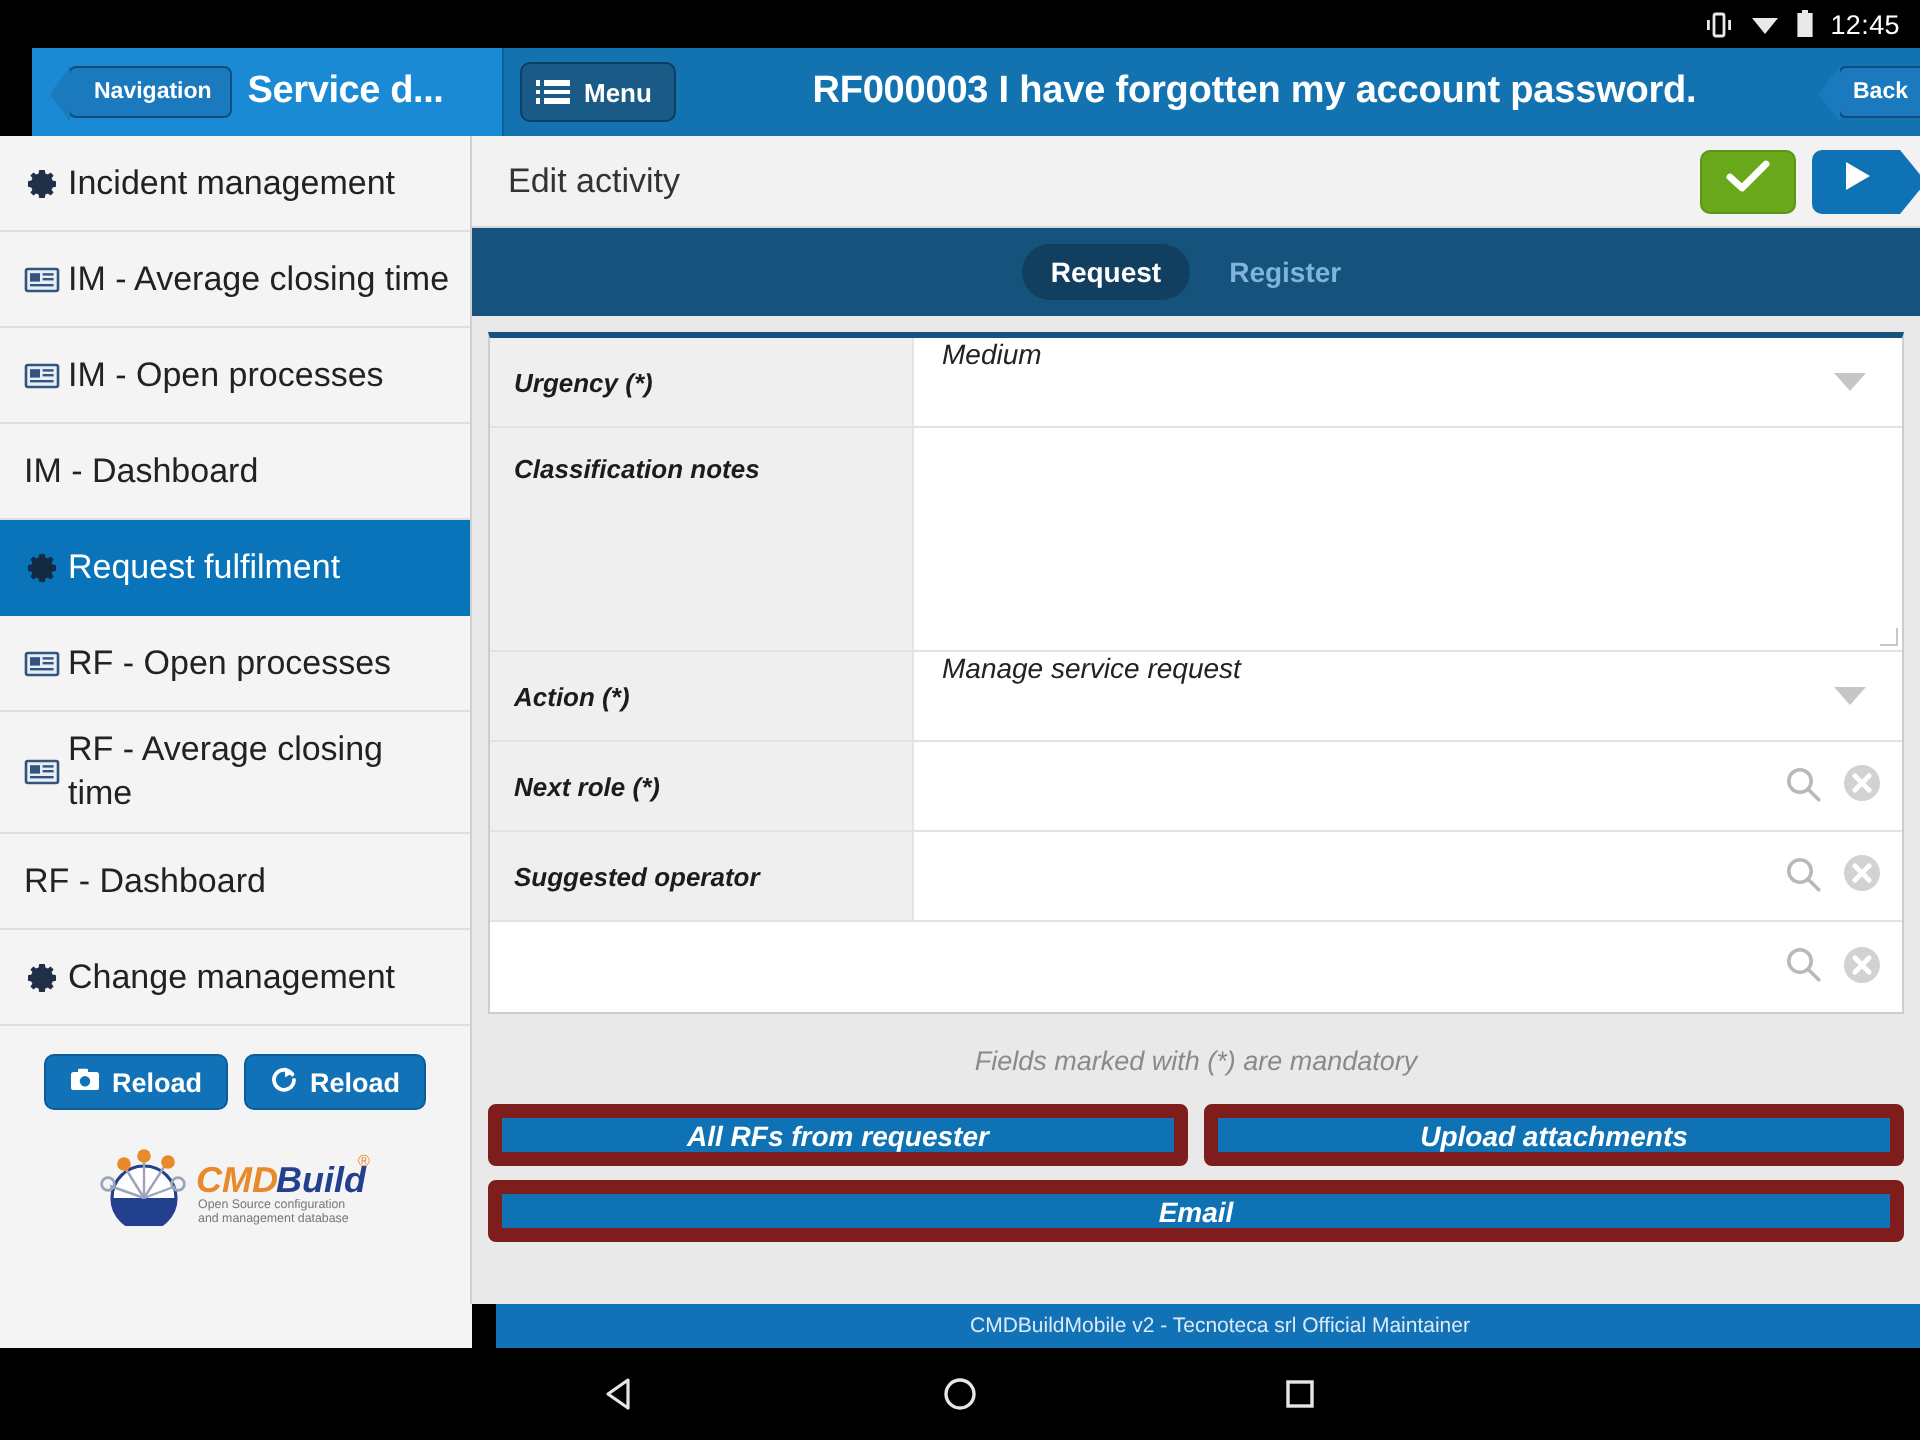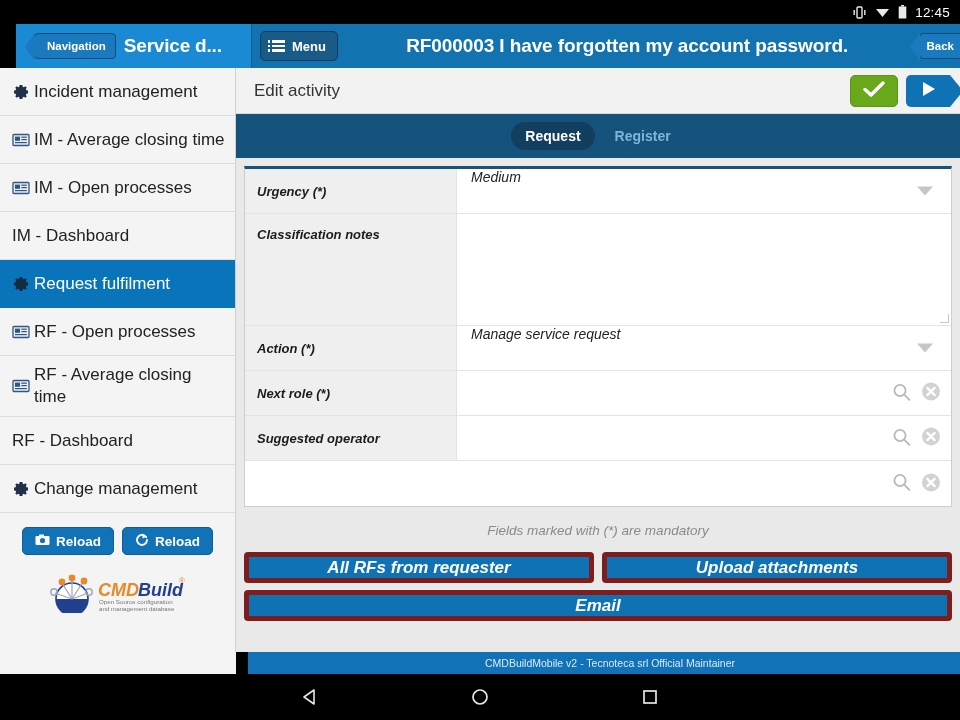--- a/index.html
+++ b/index.html
@@ -194,22 +194,22 @@
     position: absolute; right: 2px; bottom: 2px; width: 9px; height: 9px;
     border-right: 1px solid #c8c8c8; border-bottom: 1px solid #c8c8c8;
   }
   .fadorn { position: absolute; right: 10px; top: 50%; transform: translateY(-50%); display: flex; gap: 10px; align-items: center; }
 
   .mandatory {
     text-align: center; font-size: 13.5px; color: #8a8a8a; padding: 16px 0 14px 0;
   }
   .btnrow { display: flex; gap: 8px; padding: 0 0 7px 0; }
   .bigbtn {
-    flex: 1; height: 31px; background: #0f72b5; border: 5px solid #7f1d1d;
-    border-radius: 4px; color: #fff; font-size: 17px; font-weight: bold;
+    flex: 1; height: 31px; background: #0f72b5; border: 7px solid #7f1d1d;
+    border-radius: 4px; color: #fff; font-size: 14px; font-weight: bold;
     display: flex; align-items: center; justify-content: center;
   }
 
   
   .footer {
     position: absolute; top: 652px; left: 248px; width: 724px; height: 22px;
     background: #1272b8; color: #dceaf5; font-size: 10.5px;
     display: flex; align-items: center; justify-content: center;
   }
   .footer-left {

